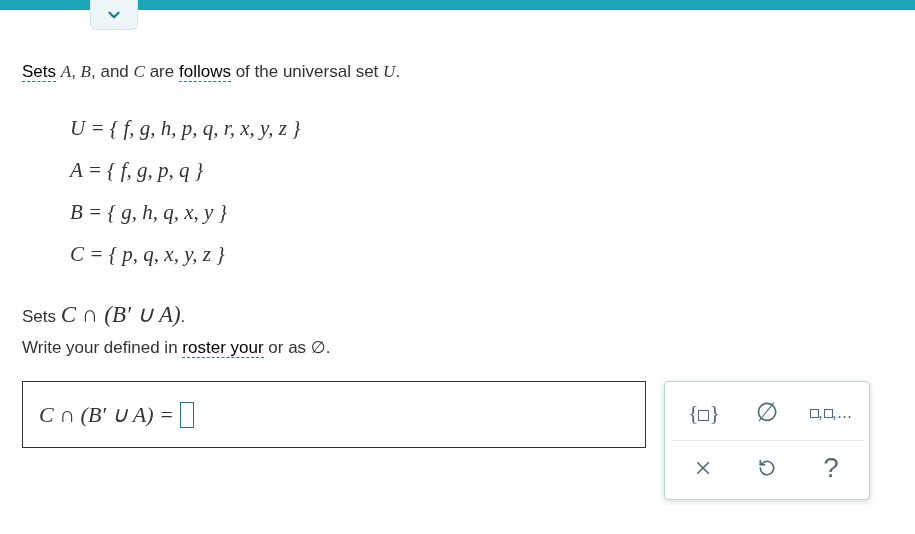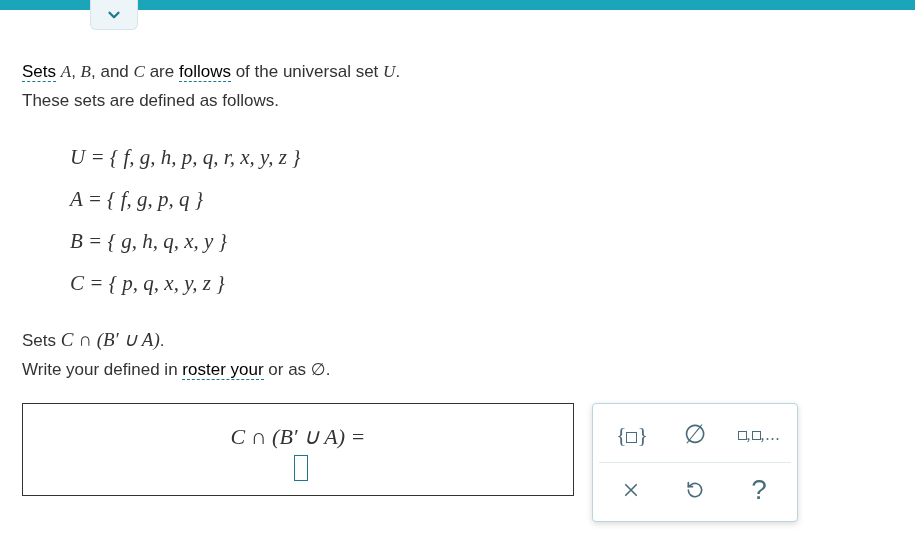--- a/index.html
+++ b/index.html
@@ -53,22 +53,21 @@
   }
   .answer-box {
     border: 1px solid #333;
     padding: 14px 16px;
     display: flex;
     align-items: center;
     font-family: 'Times New Roman', serif;
     font-size: 22px;
     font-style: italic;
     min-height: 56px;
-    width: 552px;
-    flex-direction: column;
+    width: 624px;
   }
   .answer-input {
     display: inline-block;
     width: 14px;
     height: 26px;
     border: 1px solid #1a7a8c;
     margin-left: 6px;
   }
   .toolbox {
     border: 1px solid #bcd4df;
@@ -119,32 +118,31 @@
     <span class="math-ital">A</span>,
     <span class="math-ital">B</span>,
     <span>and</span>
     <span class="math-ital">C</span>
     <span>are</span>
     <span class="link-term">follows</span>
     <span>of the universal set</span>
     <span class="math-ital">U</span><span>.</span>
   </div>
 
-  <div>These sets are defined as follows.</div>
 
   <div class="set-defs">
     <div>U = { f, g, h, p, q, r, x, y, z }</div>
     <div>A = { f, g, p, q }</div>
     <div>B = { g, h, q, x, y }</div>
     <div>C = { p, q, x, y, z }</div>
   </div>
 
   <div>
     <span>Sets</span>
-    <span class="math-ital" style="font-size:19px">C ∩ (B′ ∪ A)</span><span>.</span>
+    <span class="math-ital" style="font-size:23px">C ∩ (B′ ∪ A)</span><span>.</span>
   </div>
 
   <div>
     <span>Write your defined in</span>
     <span class="link-term">roster your</span>
     <span>or as</span>
     <span class="math-ital" style="font-style:normal">∅</span><span>.</span>
   </div>
 
   <div class="answer-row">

